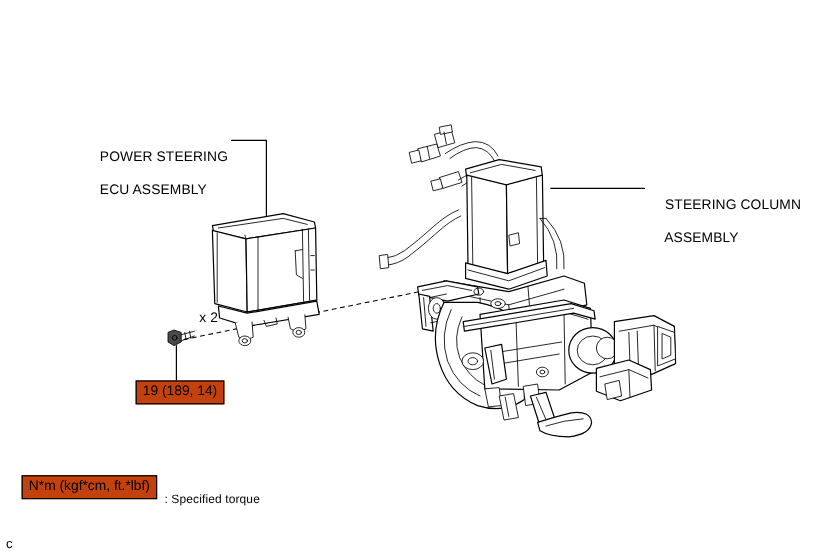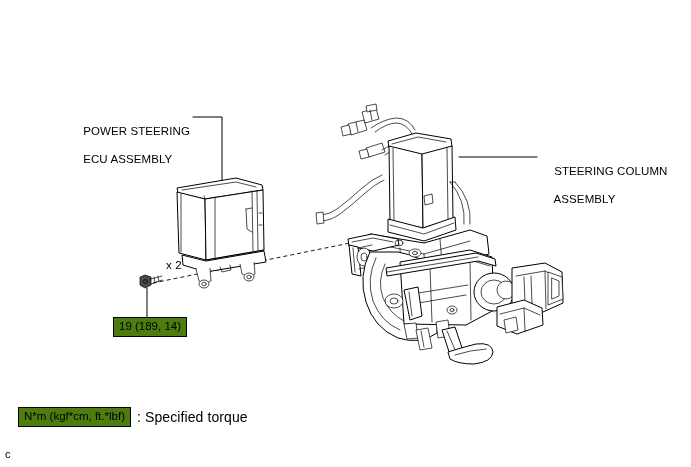--- a/index.html
+++ b/index.html
@@ -42,41 +42,41 @@
     text-align: left;
   }
   #label-qty {
     left: 166px;
     top: 258px;
     font-size: 11.5px;
   }
   .torque-box {
     position: absolute;
     border: 1px solid #000000;
-    background: #4d7c0f;
+    background: #c2410c;
     font-family: "Liberation Sans", sans-serif;
     font-size: 11.5px;
     line-height: 13px;
     padding: 2px 5px 3px 5px;
     white-space: pre;
     color: #000000;
   }
   #torque-bolt {
     left: 113px;
     top: 317px;
   }
   #legend-box {
     left: 18px;
-    top: 407px;
+    top: 396px;
   }
   #legend-note {
     position: absolute;
     left: 137px;
     top: 410px;
-    font-size: 14px;
+    font-size: 10px;
     line-height: 14px;
     white-space: pre;
   }
   #page-mark {
     position: absolute;
     left: 5px;
     top: 448px;
     font-size: 11px;
     line-height: 13px;
   }

